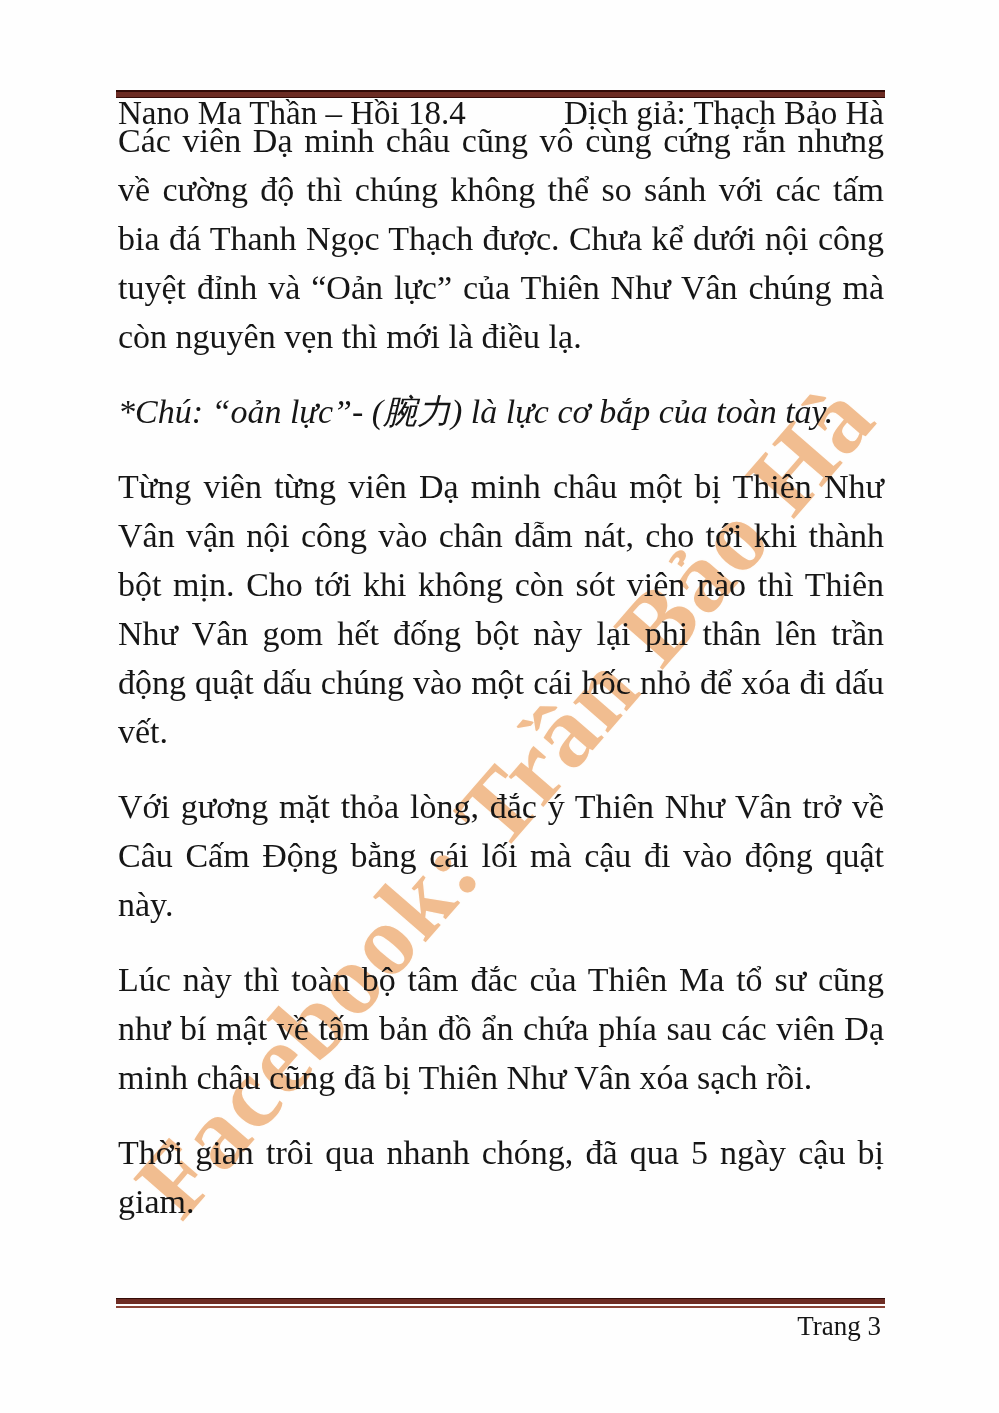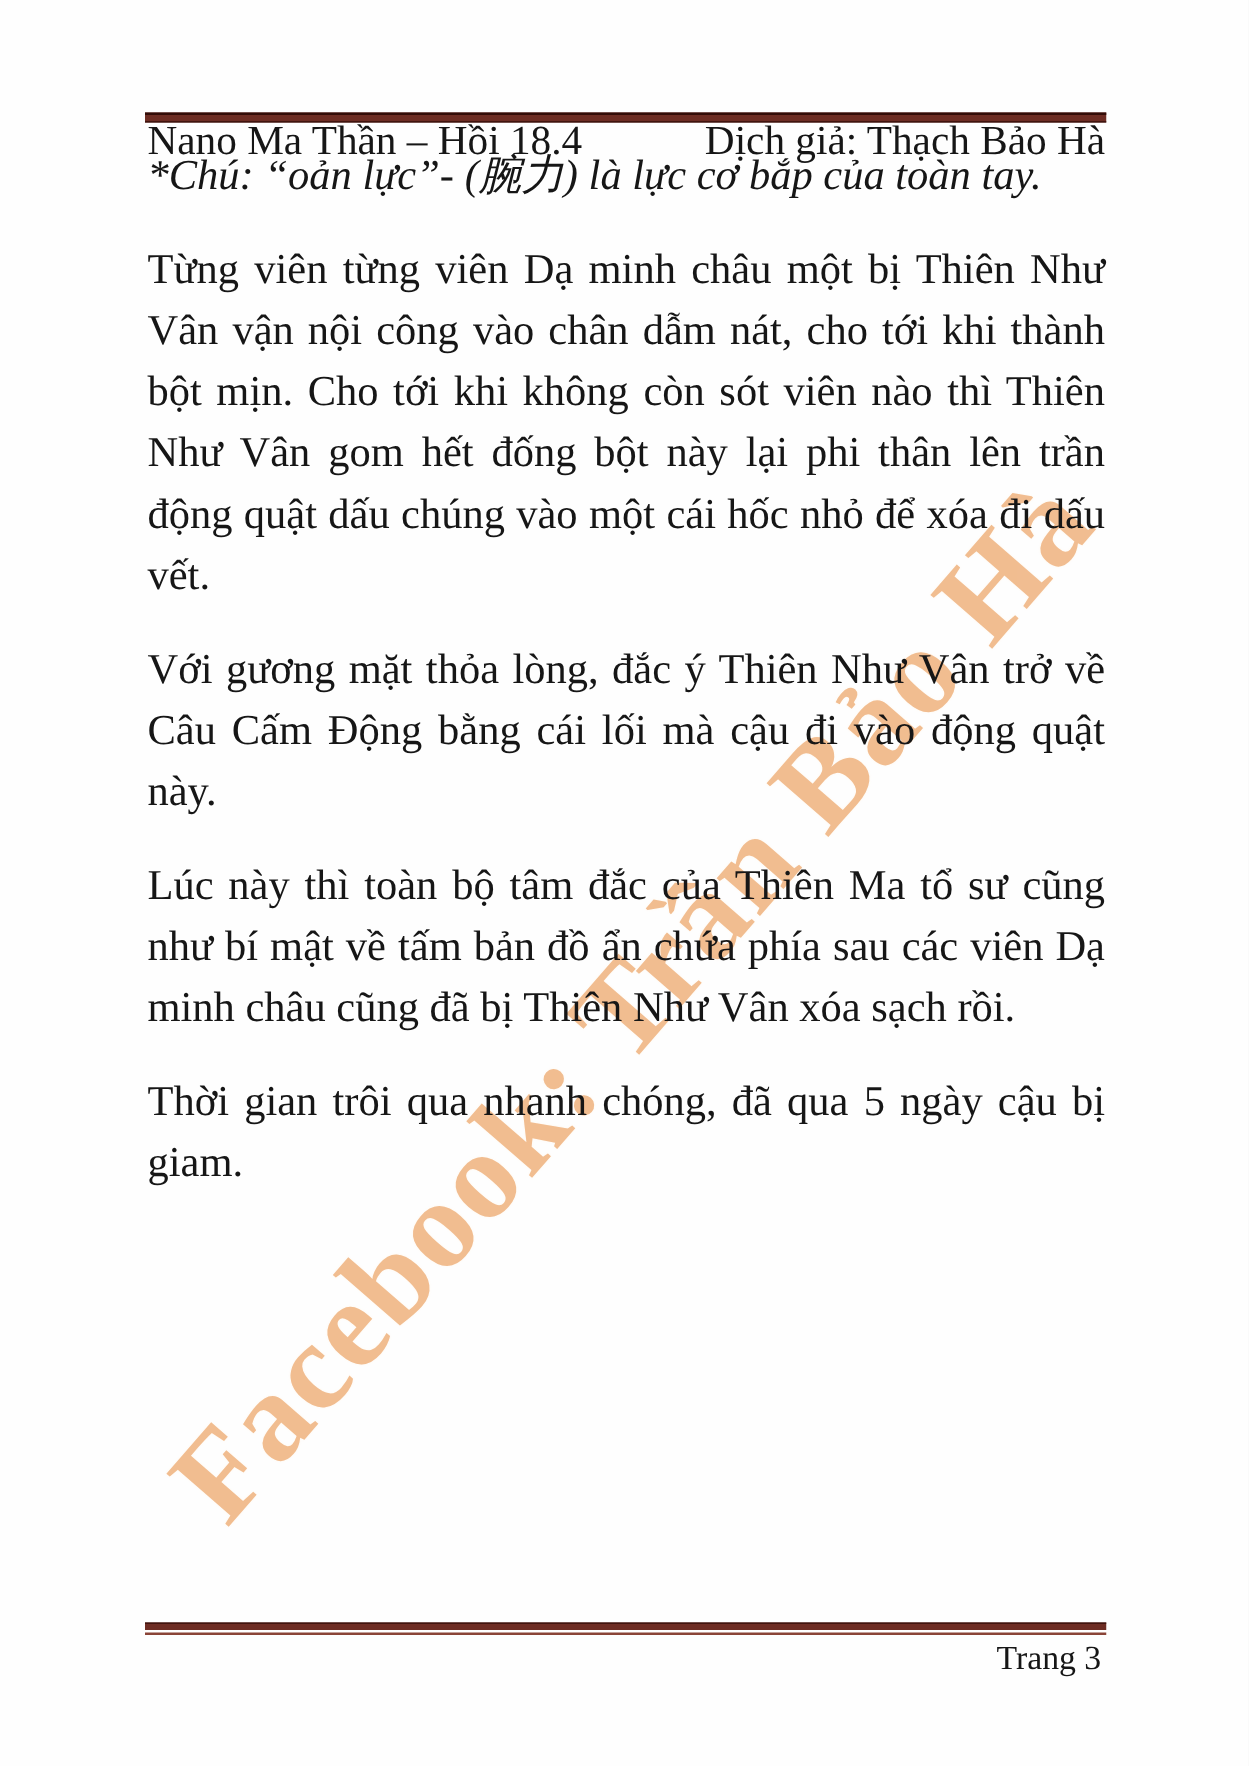--- a/index.html
+++ b/index.html
@@ -94,20 +94,21 @@
   <div class="watermark">Facebook: Trần Bảo Hà</div>
 
   <header class="header">
     <span>Nano Ma Thần – Hồi 18.4</span>
     <span>Dịch giả: Thạch Bảo Hà</span>
   </header>
 
   <div class="header-rule"></div>
 
   <main class="content">
+    <p>Các viên Dạ minh châu cũng vô cùng cứng rắn nhưng về cường độ thì chúng không thể so sánh với các tấm bia đá Thanh Ngọc Thạch được. Chưa kể dưới nội công tuyệt đỉnh và “Oản lực” của Thiên Như Vân chúng mà còn nguyên vẹn thì mới là điều lạ.</p>
     <p class="note">*Chú: “oản lực”- (腕力) là lực cơ bắp của toàn tay.</p>
     <p>Từng viên từng viên Dạ minh châu một bị Thiên Như Vân vận nội công vào chân dẫm nát, cho tới khi thành bột mịn. Cho tới khi không còn sót viên nào thì Thiên Như Vân gom hết đống bột này lại phi thân lên trần động quật dấu chúng vào một cái hốc nhỏ để xóa đi dấu vết.</p>
     <p>Với gương mặt thỏa lòng, đắc ý Thiên Như Vân trở về Câu Cấm Động bằng cái lối mà cậu đi vào động quật này.</p>
     <p>Lúc này thì toàn bộ tâm đắc của Thiên Ma tổ sư cũng như bí mật về tấm bản đồ ẩn chứa phía sau các viên Dạ minh châu cũng đã bị Thiên Như Vân xóa sạch rồi.</p>
     <p>Thời gian trôi qua nhanh chóng, đã qua 5 ngày cậu bị giam.</p>
   </main>
 
   <div class="footer-rule"></div>
 
   <footer class="footer">

